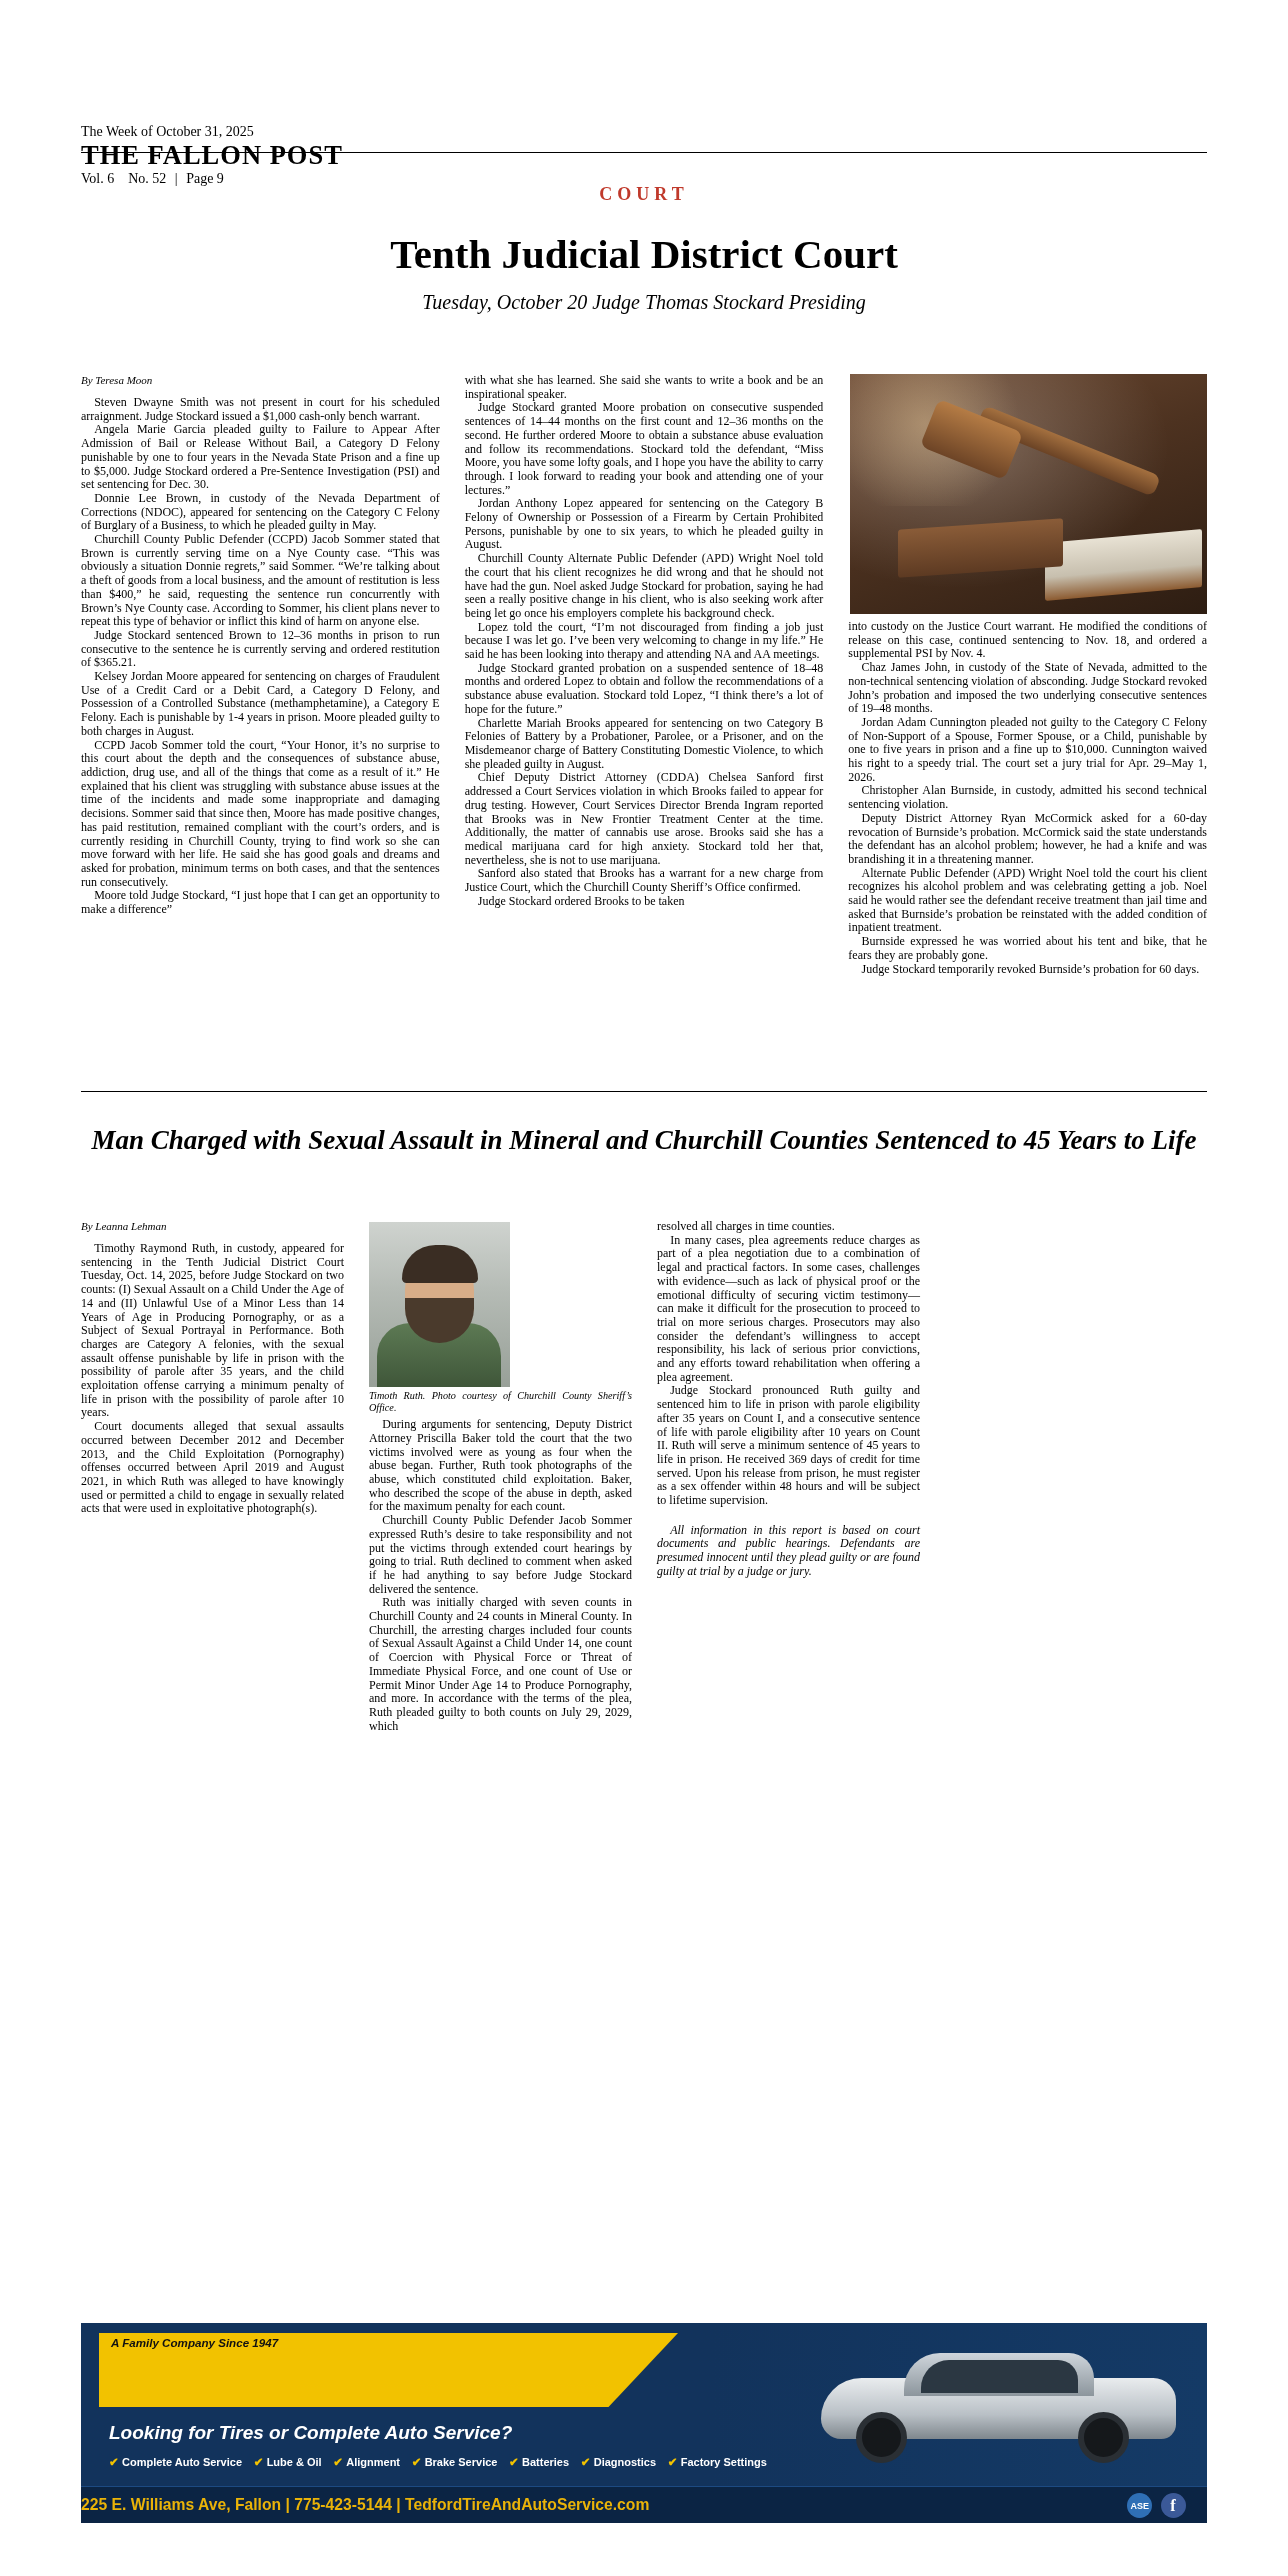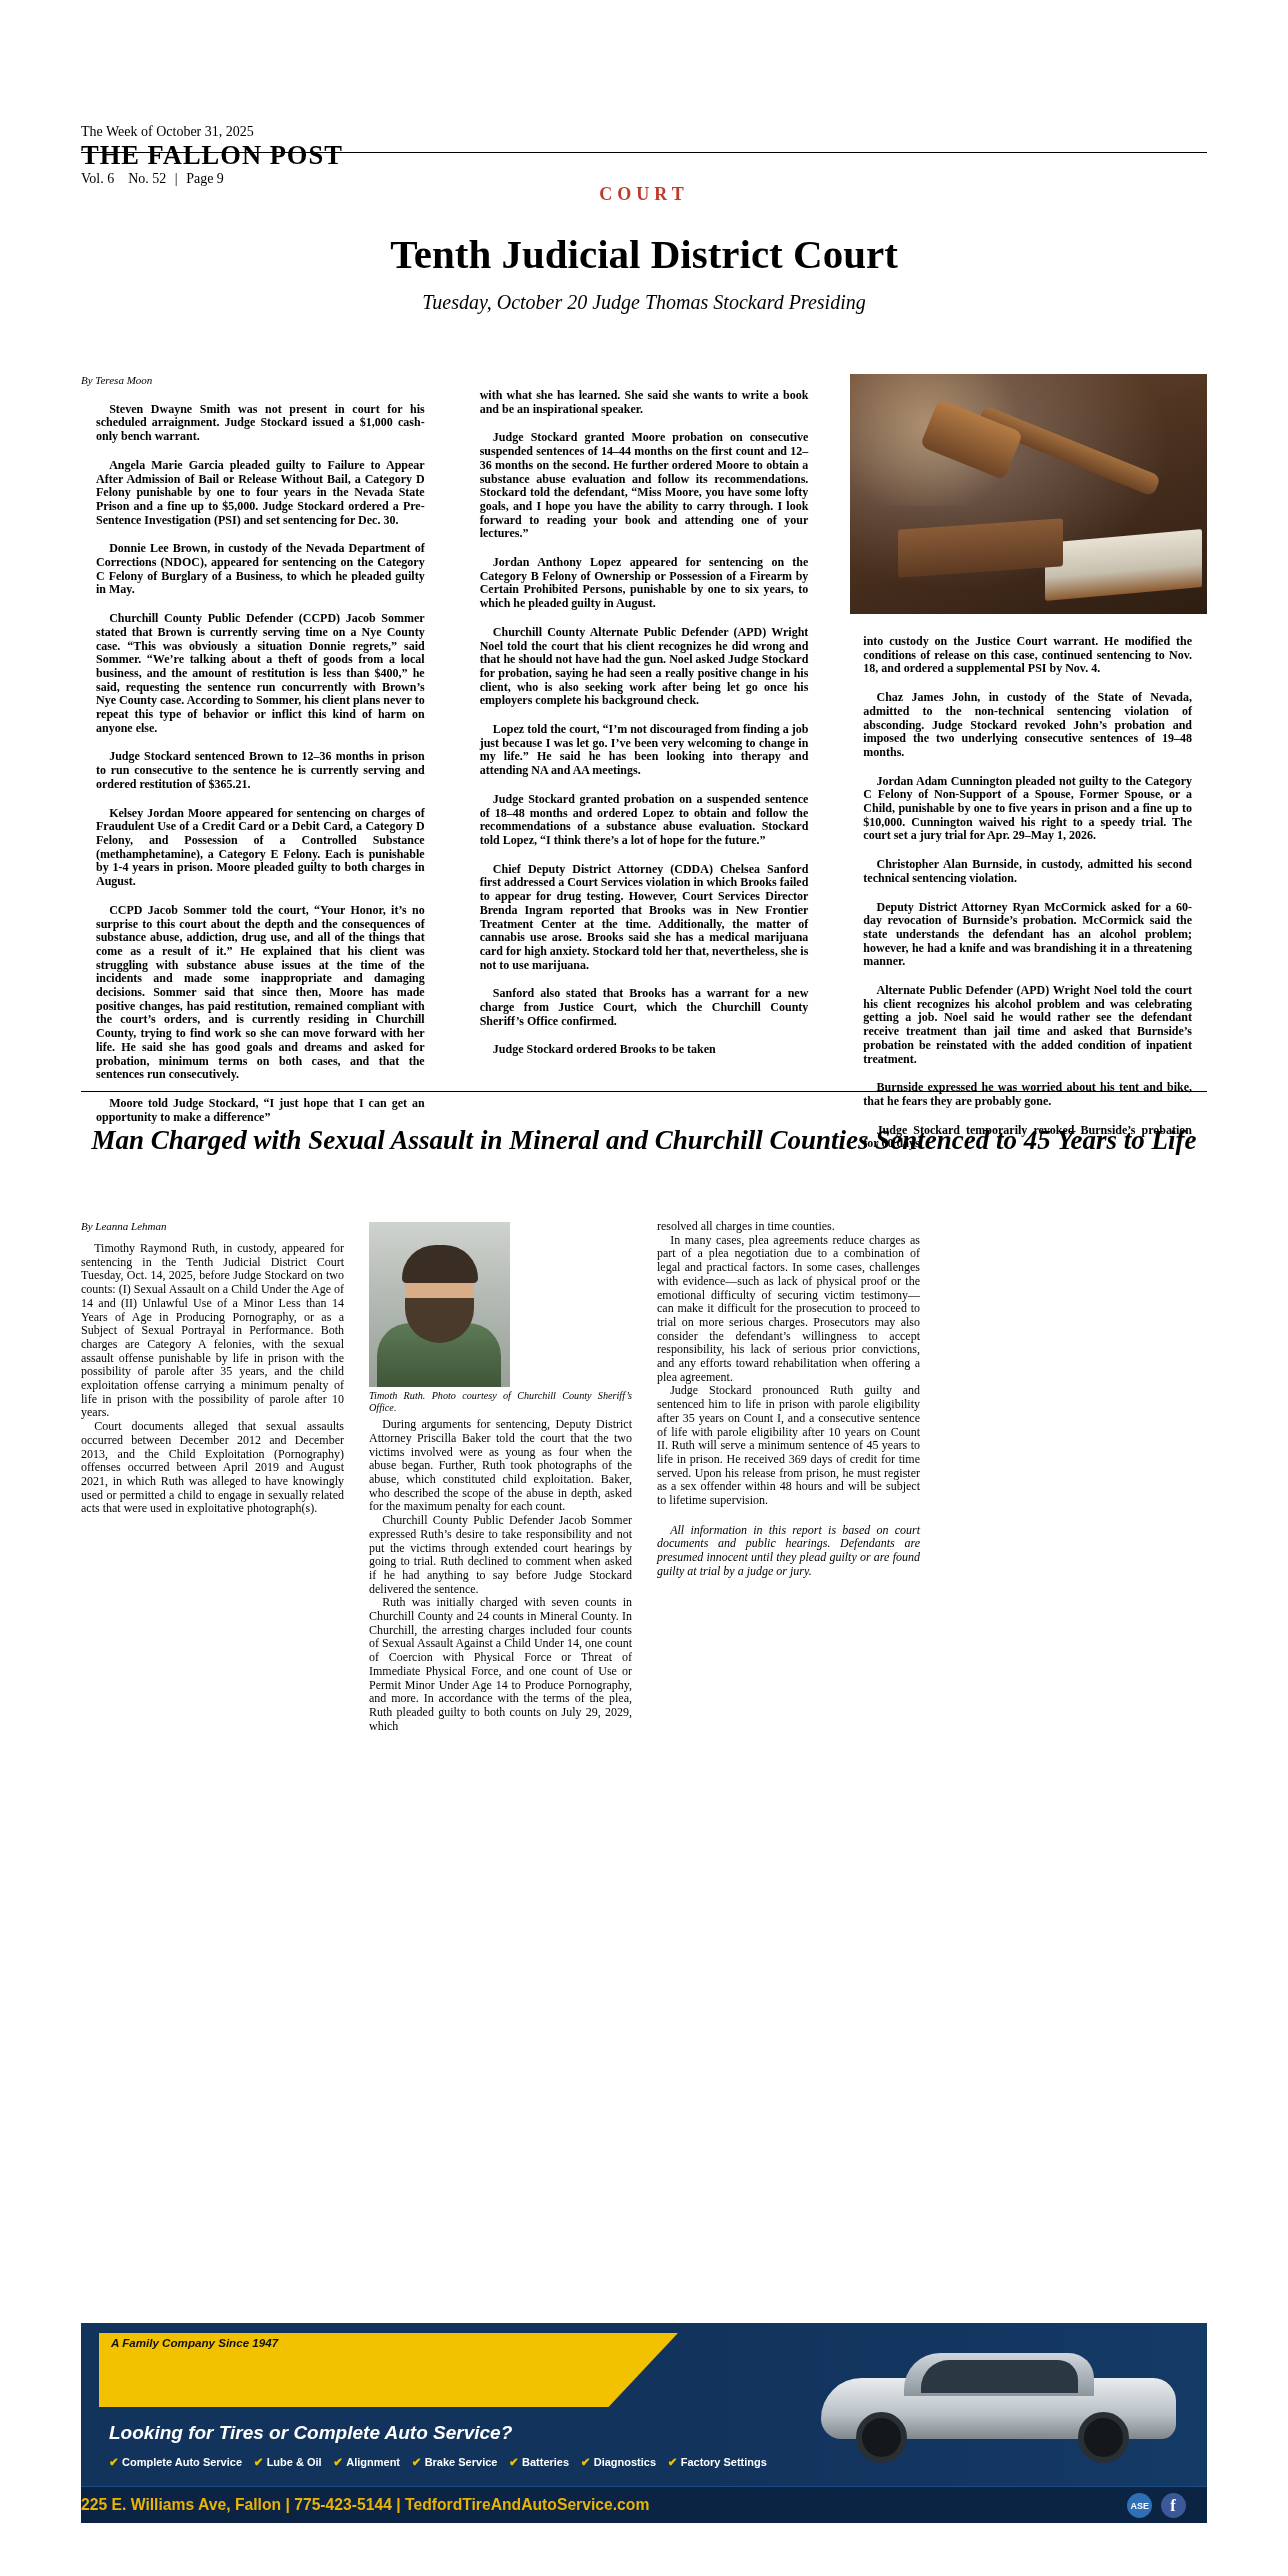--- a/index.html
+++ b/index.html
@@ -113,23 +113,22 @@
     line-height: 13.7px;
     text-align: justify;
     font-family: "Liberation Serif", serif;
   }
   .byline {
     font-style: italic;
     font-size: 11px;
     margin-bottom: 8.3px;
   }
   .col p {
-    margin: 15px;
+    margin: 0;
     text-indent: 13.2px;
-    font-weight: bold;
   }
   .col p.noind { text-indent: 0; }
 
   
   .photo-gavel {
     position: absolute;
     left: 850px;
     top: 374px;
     width: 357px;
     height: 240px;
@@ -480,20 +479,21 @@
       <p>CCPD Jacob Sommer told the court, “Your Honor, it’s no surprise to this court about the depth and the consequences of substance abuse, addiction, drug use, and all of the things that come as a result of it.” He explained that his client was struggling with substance abuse issues at the time of the incidents and made some inappropriate and damaging decisions. Sommer said that since then, Moore has made positive changes, has paid restitution, remained compliant with the court’s orders, and is currently residing in Churchill County, trying to find work so she can move forward with her life. He said she has good goals and dreams and asked for probation, minimum terms on both cases, and that the sentences run consecutively.</p>
       <p>Moore told Judge Stockard, “I just hope that I can get an opportunity to make a difference”</p>
     </div>
     <div class="col">
       <p class="noind">with what she has learned. She said she wants to write a book and be an inspirational speaker.</p>
       <p>Judge Stockard granted Moore probation on consecutive suspended sentences of 14–44 months on the first count and 12–36 months on the second. He further ordered Moore to obtain a substance abuse evaluation and follow its recommendations. Stockard told the defendant, “Miss Moore, you have some lofty goals, and I hope you have the ability to carry through. I look forward to reading your book and attending one of your lectures.”</p>
       <p>Jordan Anthony Lopez appeared for sentencing on the Category B Felony of Ownership or Possession of a Firearm by Certain Prohibited Persons, punishable by one to six years, to which he pleaded guilty in August.</p>
       <p>Churchill County Alternate Public Defender (APD) Wright Noel told the court that his client recognizes he did wrong and that he should not have had the gun. Noel asked Judge Stockard for probation, saying he had seen a really positive change in his client, who is also seeking work after being let go once his employers complete his background check.</p>
       <p>Lopez told the court, “I’m not discouraged from finding a job just because I was let go. I’ve been very welcoming to change in my life.” He said he has been looking into therapy and attending NA and AA meetings.</p>
       <p>Judge Stockard granted probation on a suspended sentence of 18–48 months and ordered Lopez to obtain and follow the recommendations of a substance abuse evaluation. Stockard told Lopez, “I think there’s a lot of hope for the future.”</p>
+      <p>Charlette Mariah Brooks appeared for sentencing on two Category B Felonies of Battery by a Probationer, Parolee, or a Prisoner, and on the Misdemeanor charge of Battery Constituting Domestic Violence, to which she pleaded guilty in August.</p>
       <p>Chief Deputy District Attorney (CDDA) Chelsea Sanford first addressed a Court Services violation in which Brooks failed to appear for drug testing. However, Court Services Director Brenda Ingram reported that Brooks was in New Frontier Treatment Center at the time. Additionally, the matter of cannabis use arose. Brooks said she has a medical marijuana card for high anxiety. Stockard told her that, nevertheless, she is not to use marijuana.</p>
       <p>Sanford also stated that Brooks has a warrant for a new charge from Justice Court, which the Churchill County Sheriff’s Office confirmed.</p>
       <p>Judge Stockard ordered Brooks to be taken</p>
     </div>
     <div class="col">
       <div style="height:246px;"></div>
       <p class="noind">into custody on the Justice Court warrant. He modified the conditions of release on this case, continued sentencing to Nov. 18, and ordered a supplemental PSI by Nov. 4.</p>
       <p>Chaz James John, in custody of the State of Nevada, admitted to the non-technical sentencing violation of absconding. Judge Stockard revoked John’s probation and imposed the two underlying consecutive sentences of 19–48 months.</p>
       <p>Jordan Adam Cunnington pleaded not guilty to the Category C Felony of Non-Support of a Spouse, Former Spouse, or a Child, punishable by one to five years in prison and a fine up to $10,000. Cunnington waived his right to a speedy trial. The court set a jury trial for Apr. 29–May 1, 2026.</p>
       <p>Christopher Alan Burnside, in custody, admitted his second technical sentencing violation.</p>

